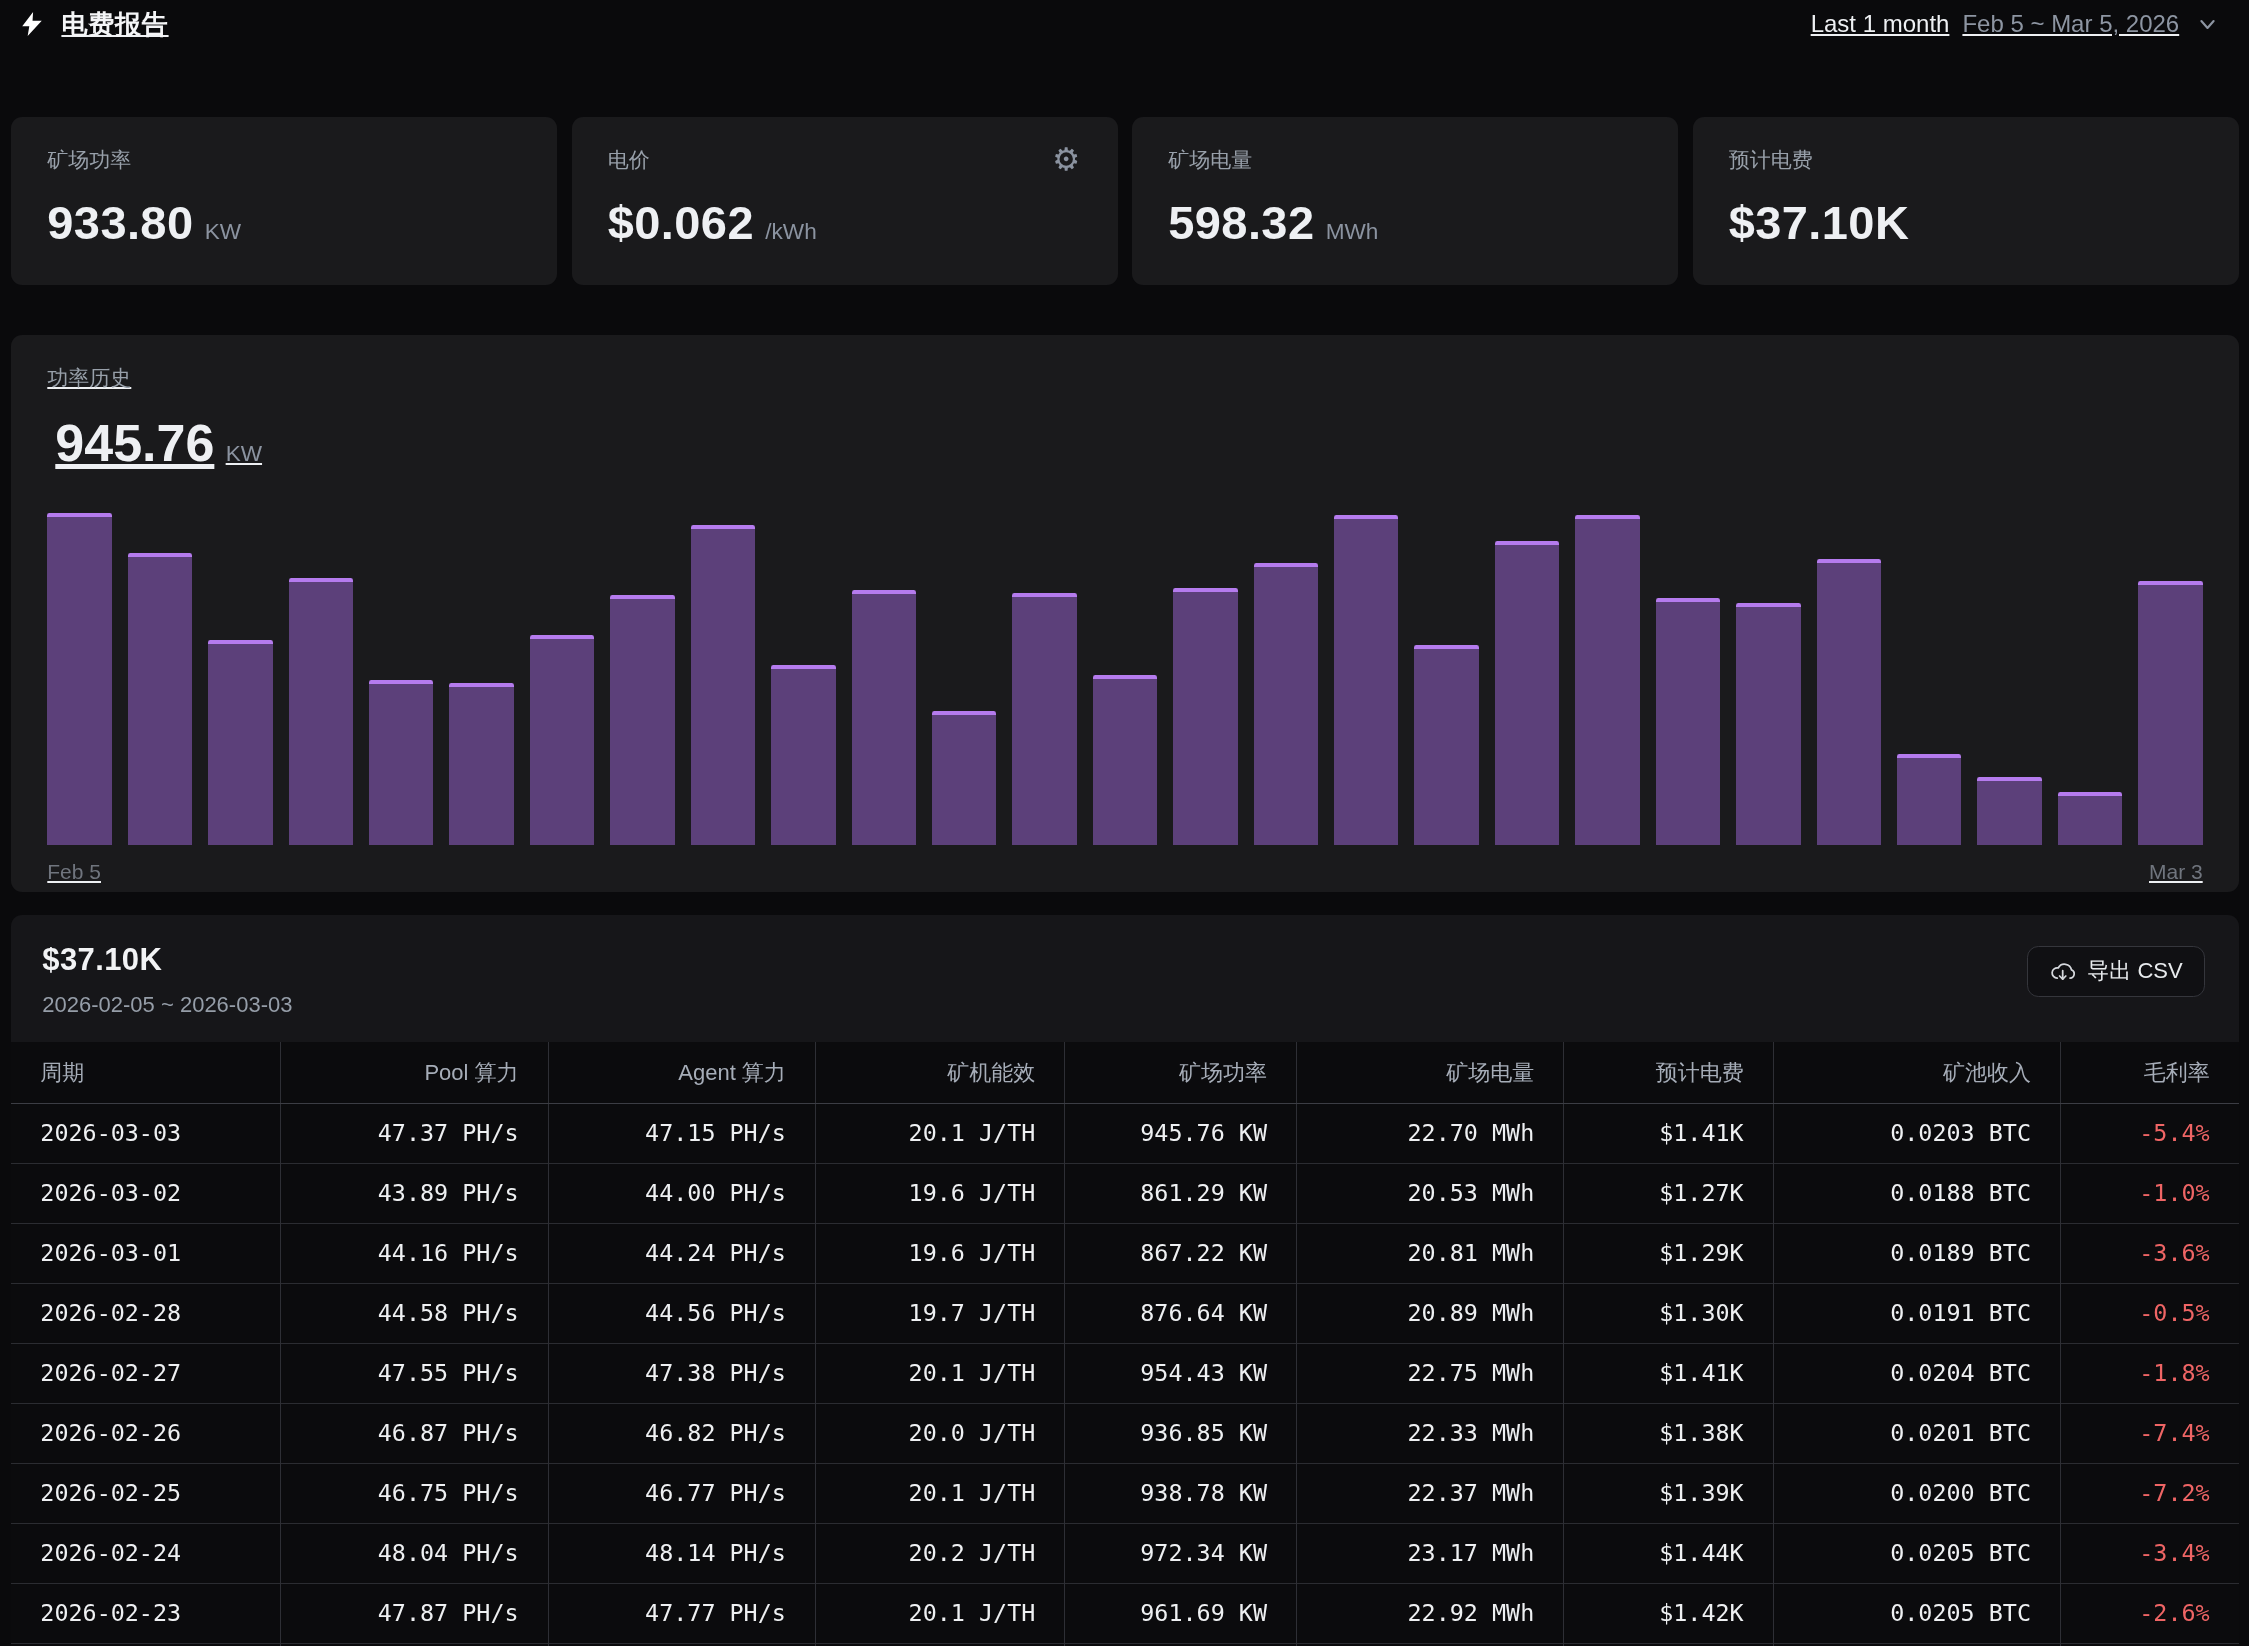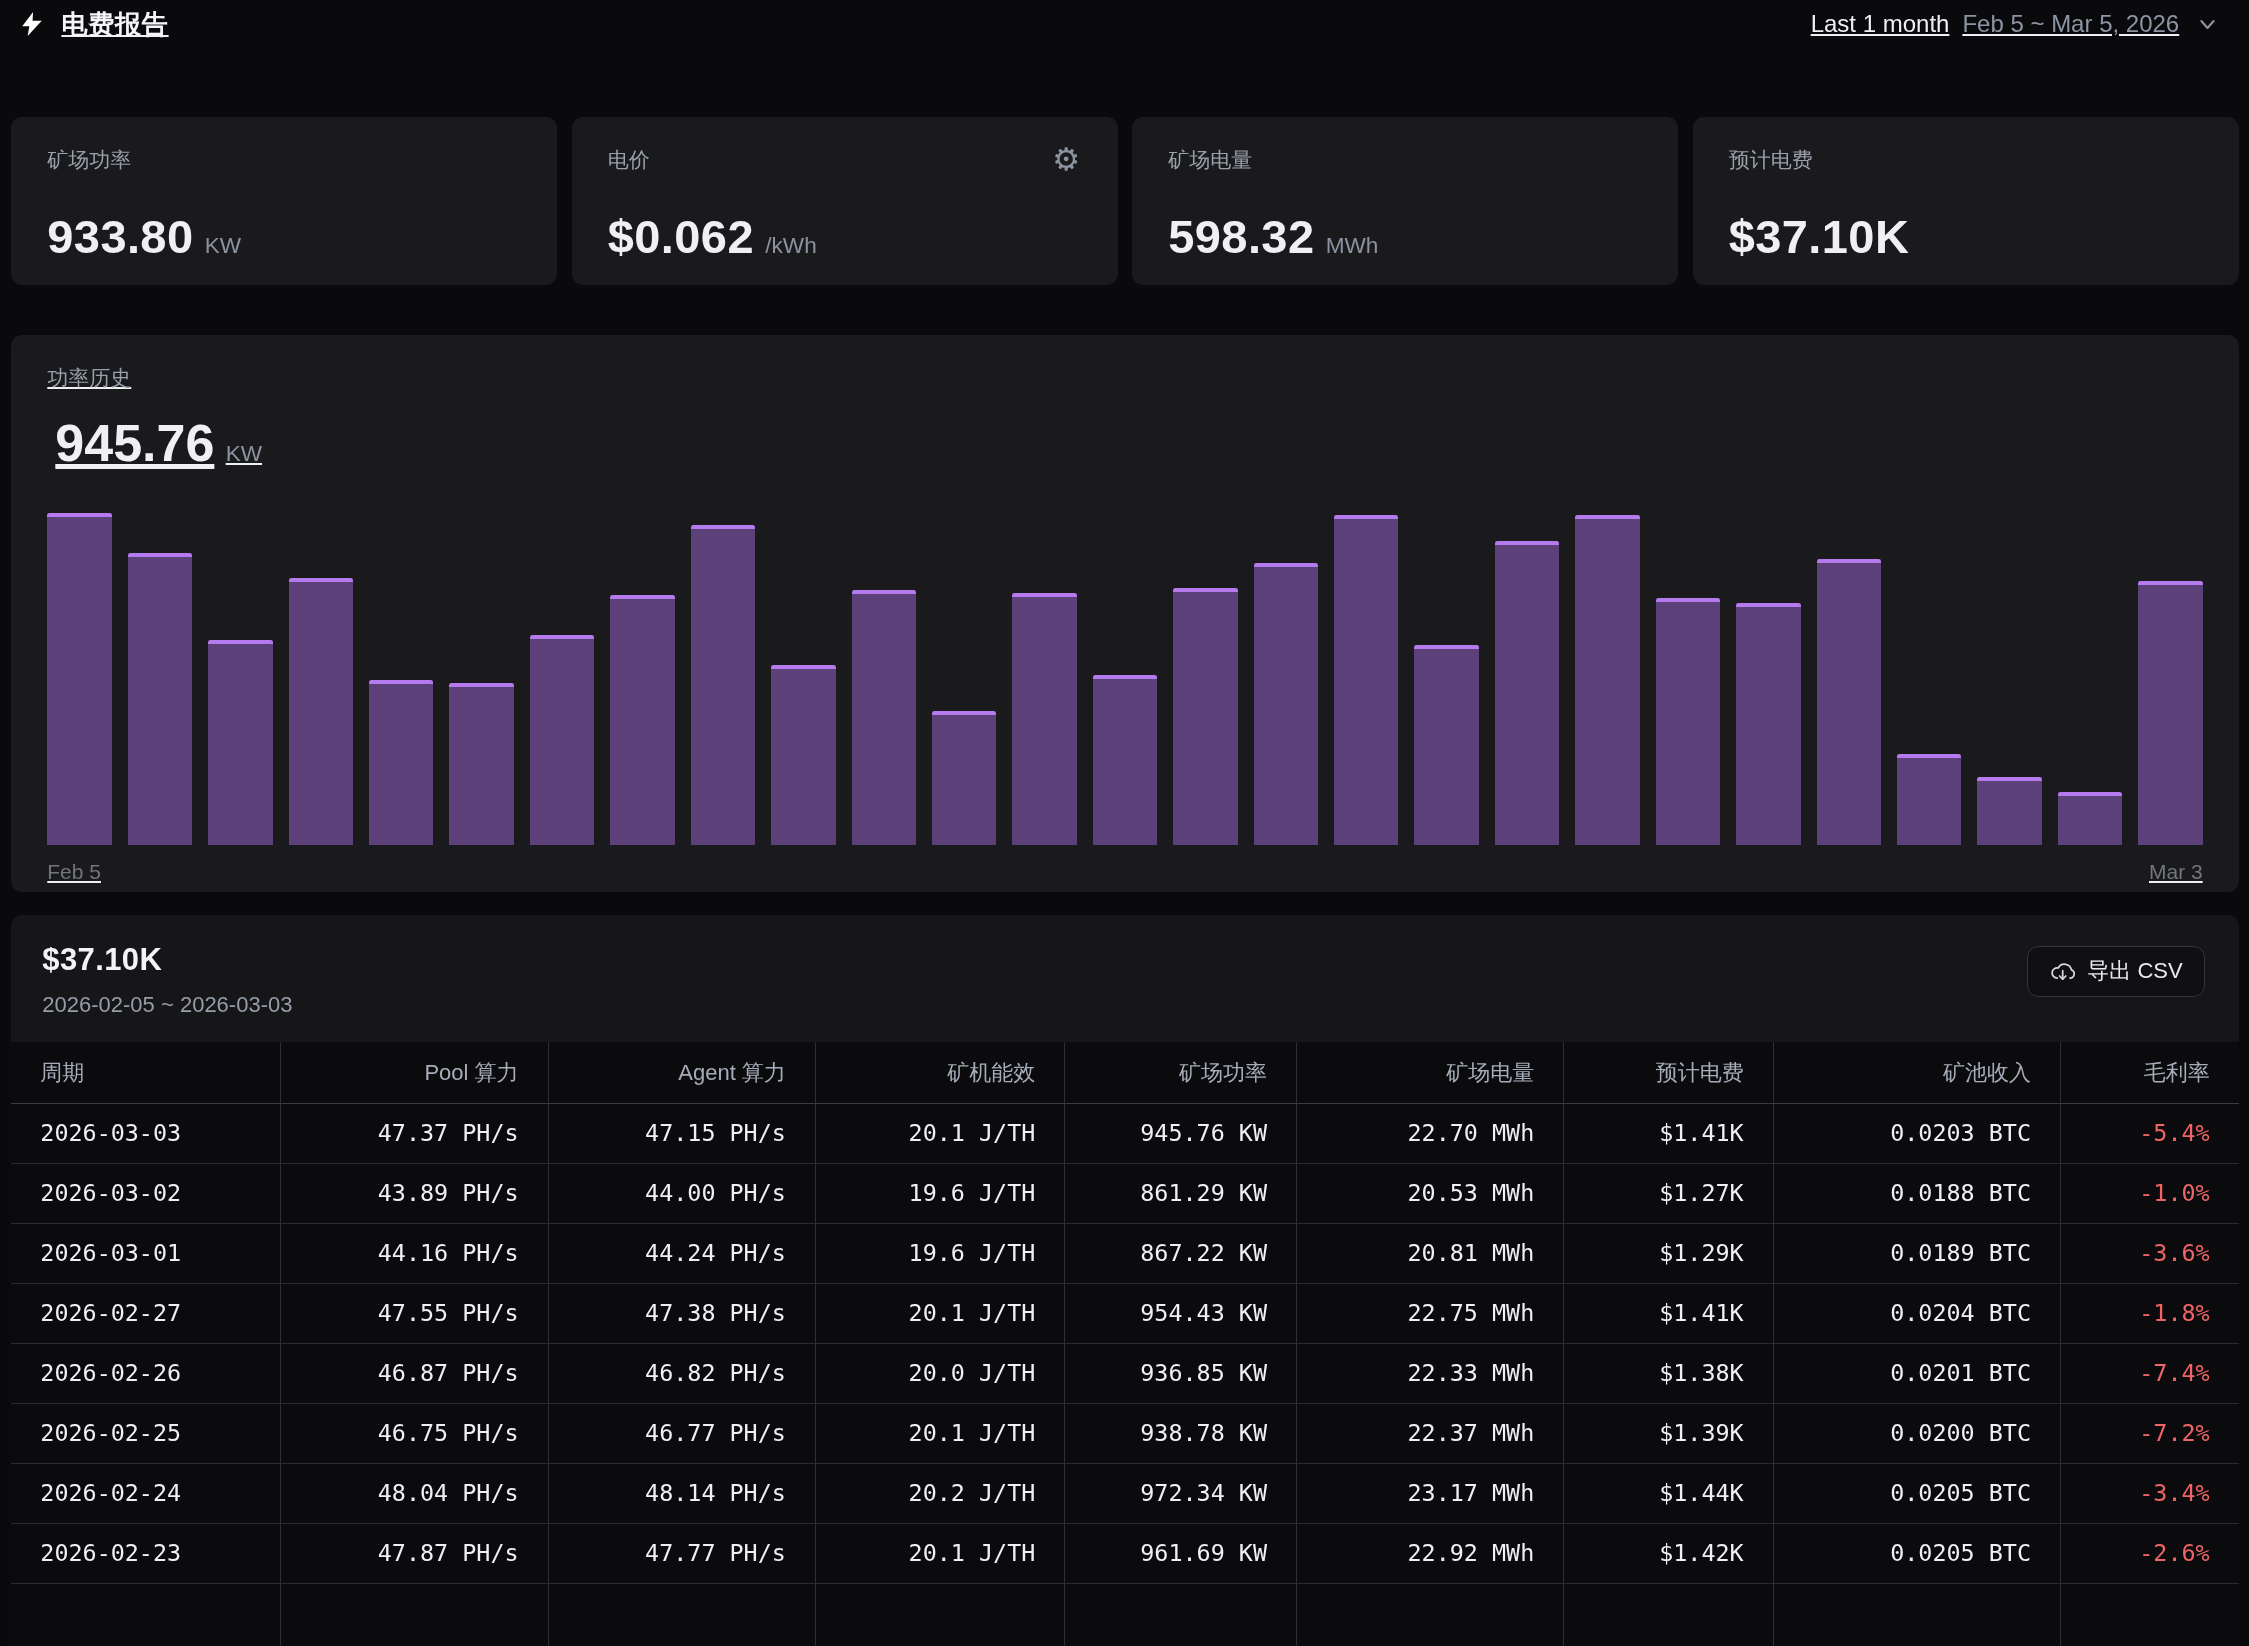--- a/index.html
+++ b/index.html
@@ -25,21 +25,21 @@
 
   
   .stats-row {
     display:flex; gap:14.5px; padding:0 11.3px; margin-top:69px;
   }
   .stat-card {
     position:relative; flex:1; height:168px; background:#1a1a1c;
     border-radius:11.3px; padding:29px 36px;
   }
   .stat-label { font-size:21px; color:#98a0aa; }
-  .stat-value-row { margin-top:35px; display:flex; align-items:baseline; gap:11.3px; }
+  .stat-value-row { margin-top:21px; display:flex; align-items:baseline; gap:11.3px; }
   .stat-value { font-size:47px; font-weight:bold; color:#eef0f3; letter-spacing:0.4px; }
   .stat-unit { font-size:22.6px; color:#8b93a0; }
   .gear-btn {
     position:absolute; top:22.6px; right:32px; width:39px; height:39px;
     background:none; border:none; cursor:pointer;
     color:#8b93a0; font-size:31px; line-height:39px; text-align:center;
     font-family:"DejaVu Sans",sans-serif;
   }
 
   
@@ -246,20 +246,31 @@
           <td>44.16 PH/s</td>
           <td>44.24 PH/s</td>
           <td>19.6 J/TH</td>
           <td>867.22 KW</td>
           <td>20.81 MWh</td>
           <td>$1.29K</td>
           <td>0.0189 BTC</td>
           <td class="neg">-3.6%</td>
         </tr>
         <tr>
+          <td>2026-02-28</td>
+          <td>44.58 PH/s</td>
+          <td>44.56 PH/s</td>
+          <td>19.7 J/TH</td>
+          <td>876.64 KW</td>
+          <td>20.89 MWh</td>
+          <td>$1.30K</td>
+          <td>0.0191 BTC</td>
+          <td class="neg">-0.5%</td>
+        </tr>
+        <tr>
           <td>2026-02-27</td>
           <td>47.55 PH/s</td>
           <td>47.38 PH/s</td>
           <td>20.1 J/TH</td>
           <td>954.43 KW</td>
           <td>22.75 MWh</td>
           <td>$1.41K</td>
           <td>0.0204 BTC</td>
           <td class="neg">-1.8%</td>
         </tr>

